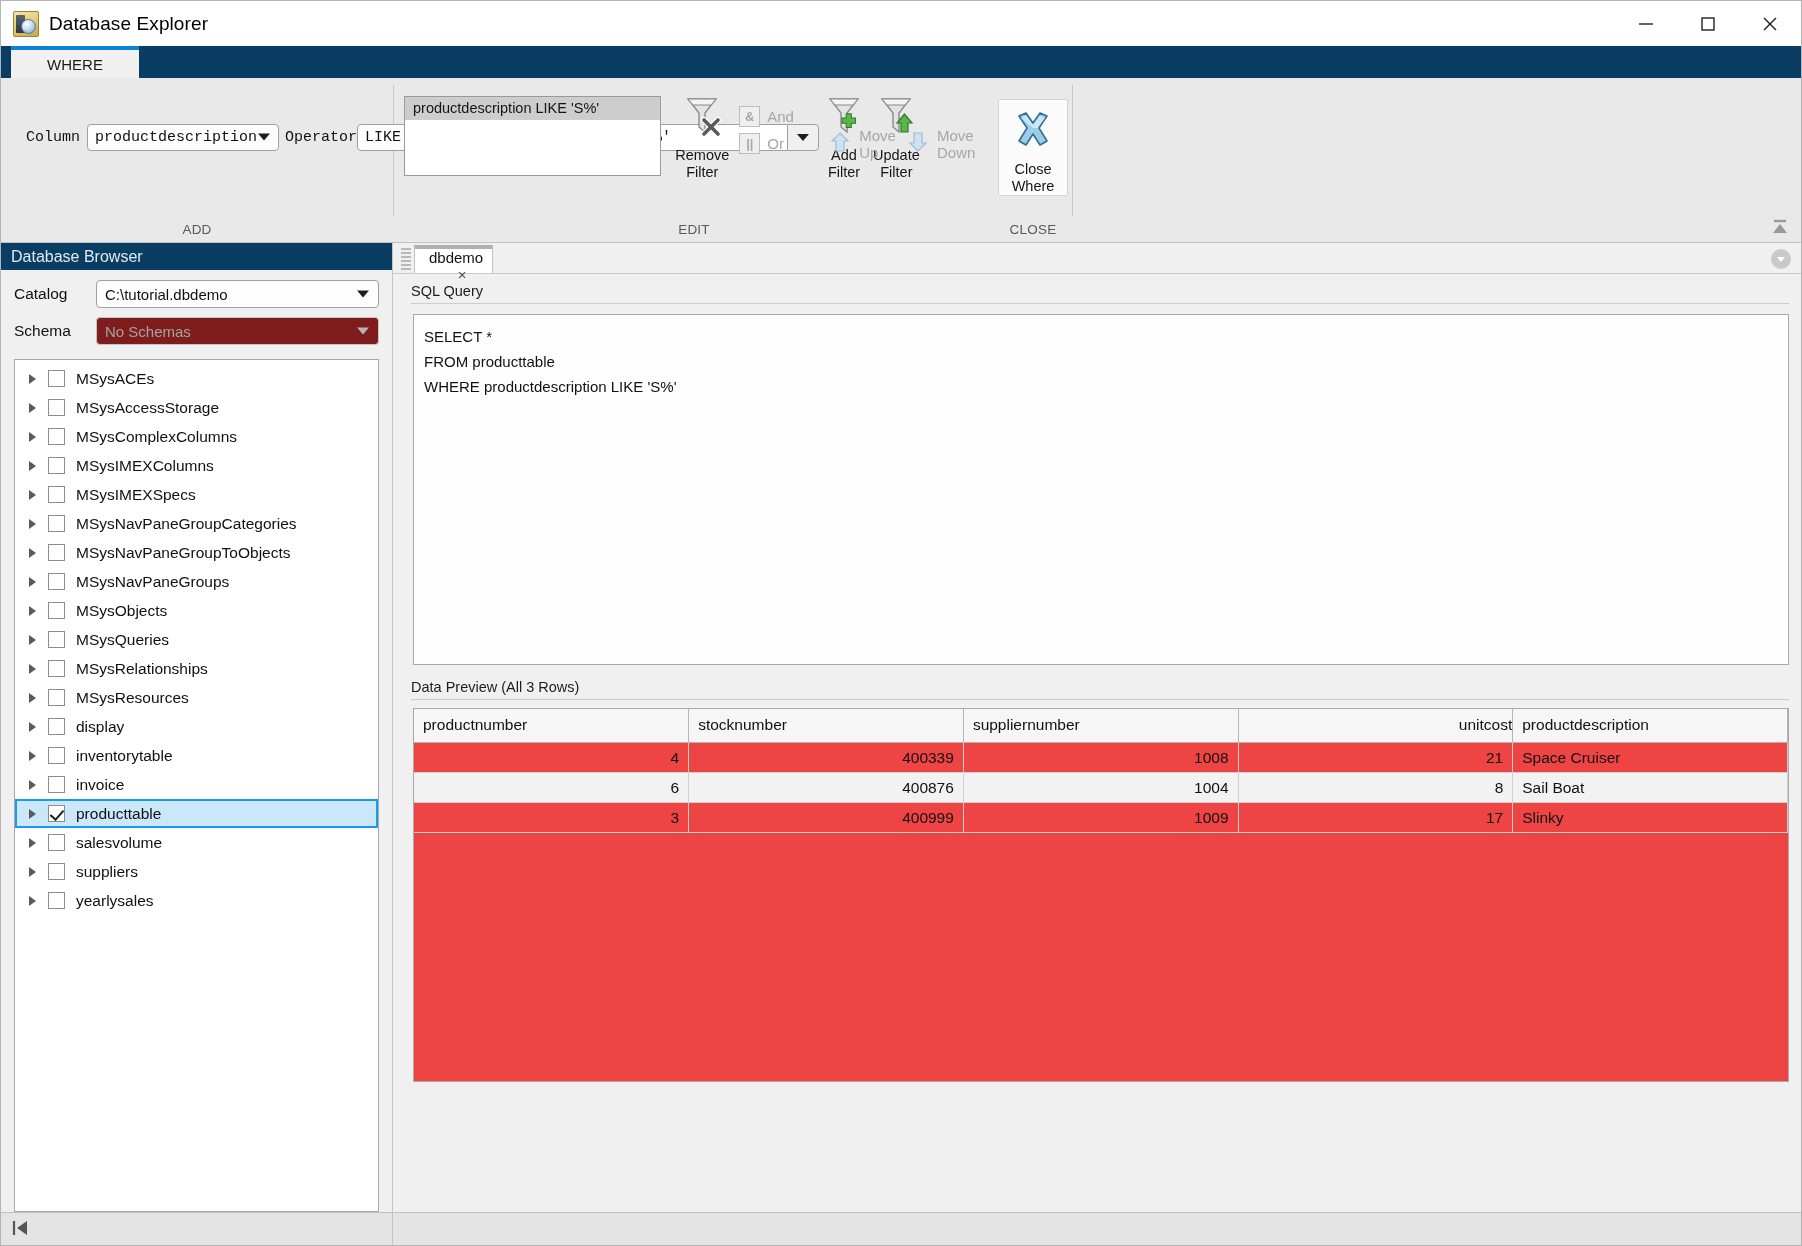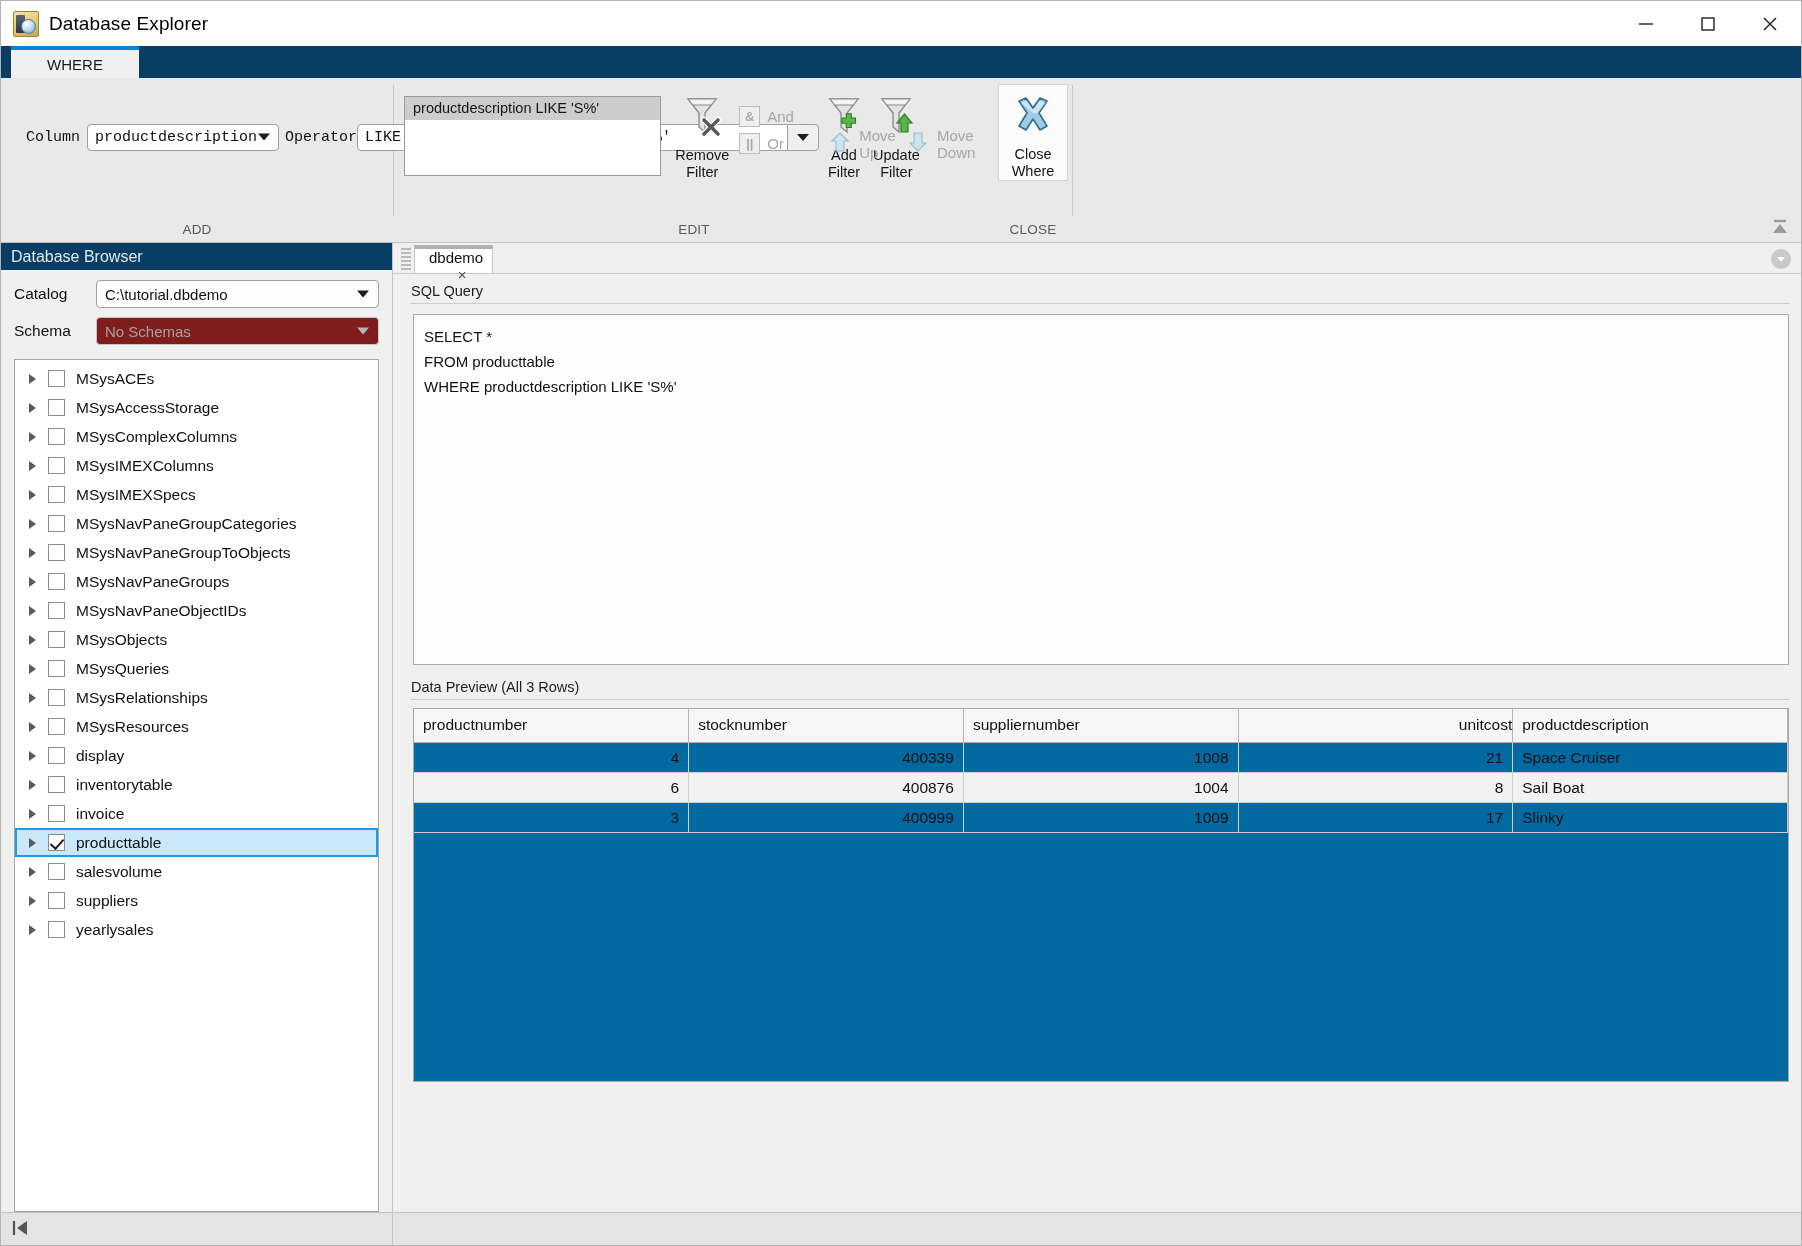--- a/index.html
+++ b/index.html
@@ -383,21 +383,21 @@
     border: 1px solid #a9a9a9;
     height: 351px;
     padding: 9px 0 0 10px;
     font-size: 15px; color: #111;
     line-height: 25px;
     white-space: pre;
   }
   .previewtable {
     margin: 8px 12px 0 20px;
     border: 1px solid #a9a9a9;
-    background: #0369a1;
+    background: #ef4444;
     height: 374px;
     overflow: hidden;
   }
   table.dp {
     width: 100%;
     border-collapse: collapse;
     table-layout: fixed;
   }
   table.dp th {
     background: #f6f6f6;
@@ -567,21 +567,21 @@
                   <path d="M11 20 L3 12 L7 12 L7 2 L15 2 L15 12 L19 12 Z" fill="#cfe2f0" stroke="#9cbdd4" stroke-width="1.2"></path>
                 </svg>
             </span>
             <span>Move Down</span>
           </div>
         </div>
       </div>
       <div class="rgroup-label">EDIT</div>
     </div>
 
-    <div class="rgroup" style="width:78px;">
+    <div class="rgroup" style="width:78px;margin-top:15px;">
       <div class="rgroup-inner" style="justify-content:center;">
         <div class="bigbtn pressed" style="width:70px;">
           <span class="glyph">
             <svg width="44" height="42" viewBox="0 0 44 42">
               <path d="M8 6 L15 3 L22 13 L29 3 L36 6 L28 18 L36 31 L29 35 L22 24 L15 35 L8 31 L16 18 Z" fill="#9ecbe6" stroke="#2f6e96" stroke-width="1.6" stroke-linejoin="round"></path>
               <path d="M10 8 L15 5.5 L22 15 L29 5.5 L34 8 L26.5 18 L22 18 Z" fill="#d8ecf8" opacity="0.8"></path>
             </svg>
           </span>
           <span>Close</span>
           <span>Where</span>
@@ -655,25 +655,20 @@
           </div>
           <div class="tree-item">
             <span class="tri"></span>
             <span class="tchk"></span>
             <span>MSysNavPaneGroupToObjects</span>
           </div>
           <div class="tree-item">
             <span class="tri"></span>
             <span class="tchk"></span>
             <span>MSysNavPaneGroups</span>
-          </div>
-          <div class="tree-item">
-            <span class="tri"></span>
-            <span class="tchk"></span>
-            <span>MSysNavPaneObjectIDs</span>
           </div>
           <div class="tree-item">
             <span class="tri"></span>
             <span class="tchk"></span>
             <span>MSysObjects</span>
           </div>
           <div class="tree-item">
             <span class="tri"></span>
             <span class="tchk"></span>
             <span>MSysQueries</span>

